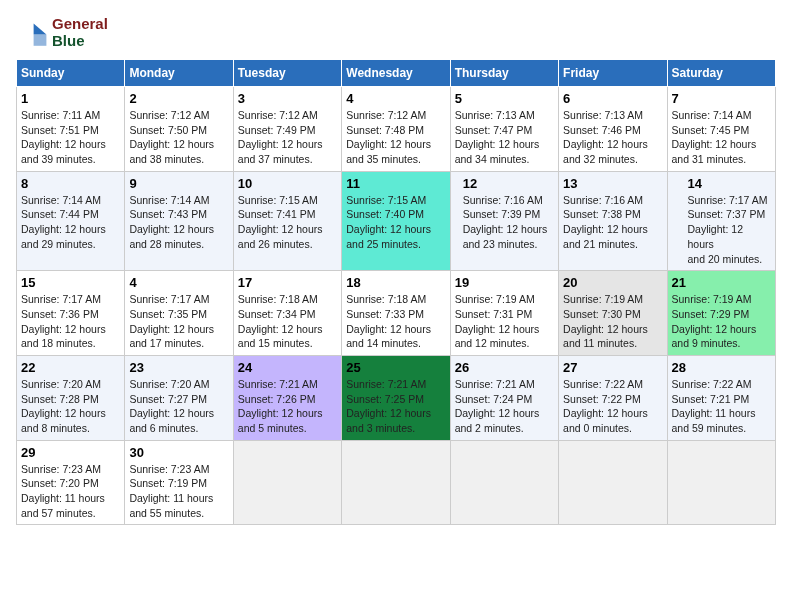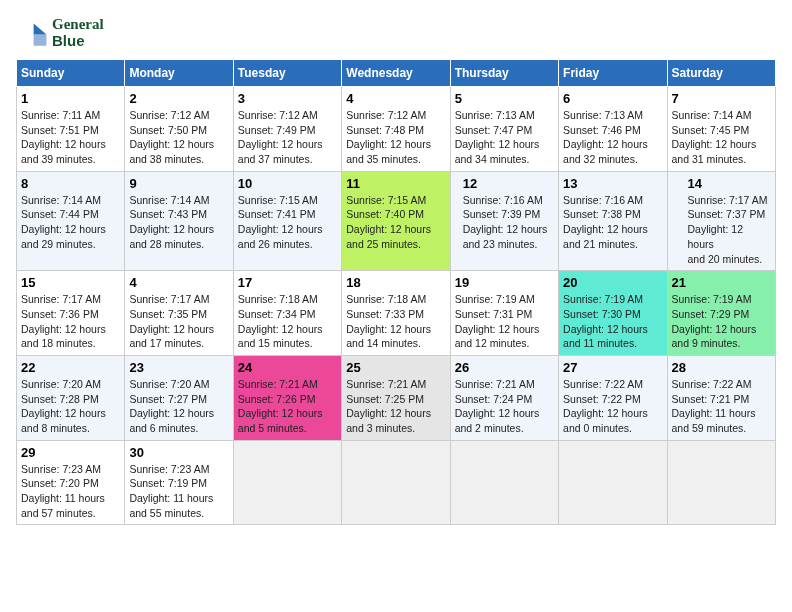--- a/index.html
+++ b/index.html
@@ -20,22 +20,21 @@
       display: flex;
       align-items: center;
       gap: 4px;
     }
     .logo-text {
       font-size: 15px;
       font-weight: bold;
       line-height: 1.1;
     }
     .logo-text span {
-      color: #14532d;
-      font-family: Liberation Serif, serif;
+      color: #7f1d1d;
     }
     .logo-icon {
       width: 32px;
       height: 32px;
     }
     .title-block {
       text-align: right;
     }
     .month-title {
       font-size: 36px;
@@ -185,21 +184,21 @@
 Daylight: 12 hours
 and 28 minutes.</div>
         </td>
         <td style="background: rgb(240, 244, 251);">
           <span class="day-num">10</span>
           <div class="day-info" style="white-space: pre-wrap;">Sunrise: 7:15 AM
 Sunset: 7:41 PM
 Daylight: 12 hours
 and 26 minutes.</div>
         </td>
-        <td style="background: #bef264;">
+        <td style="background: #5eead4;">
           <span class="day-num">11</span>
           <div class="day-info" style="white-space: pre-wrap;">Sunrise: 7:15 AM
 Sunset: 7:40 PM
 Daylight: 12 hours
 and 25 minutes.</div>
         </td>
         <td style="background: rgb(240, 244, 251); padding-left: 12px;">
           <span class="day-num">12</span>
           <div class="day-info" style="white-space: pre-wrap;">Sunrise: 7:16 AM
 Sunset: 7:39 PM
@@ -250,21 +249,21 @@
 Daylight: 12 hours
 and 14 minutes.</div>
         </td>
         <td style="background: rgb(255, 255, 255);">
           <span class="day-num">19</span>
           <div class="day-info" style="white-space: pre-wrap;">Sunrise: 7:19 AM
 Sunset: 7:31 PM
 Daylight: 12 hours
 and 12 minutes.</div>
         </td>
-        <td style="background: #5eead4;">
+        <td style="background: #e5e5e5;">
           <span class="day-num">20</span>
           <div class="day-info" style="white-space: pre-wrap;">Sunrise: 7:19 AM
 Sunset: 7:30 PM
 Daylight: 12 hours
 and 11 minutes.</div>
         </td>
         <td style="background: #86efac;">
           <span class="day-num">21</span>
           <div class="day-info" style="white-space: pre-wrap;">Sunrise: 7:19 AM
 Sunset: 7:29 PM
@@ -280,28 +279,28 @@
 Daylight: 12 hours
 and 8 minutes.</div>
         </td>
         <td style="background: rgb(240, 244, 251);">
           <span class="day-num">23</span>
           <div class="day-info" style="white-space: pre-wrap;">Sunrise: 7:20 AM
 Sunset: 7:27 PM
 Daylight: 12 hours
 and 6 minutes.</div>
         </td>
-        <td style="background: #ec4899;">
+        <td style="background: #c4b5fd;">
           <span class="day-num">24</span>
           <div class="day-info" style="white-space: pre-wrap;">Sunrise: 7:21 AM
 Sunset: 7:26 PM
 Daylight: 12 hours
 and 5 minutes.</div>
         </td>
-        <td style="background: #e5e5e5;">
+        <td style="background: #15803d;">
           <span class="day-num">25</span>
           <div class="day-info" style="white-space: pre-wrap;">Sunrise: 7:21 AM
 Sunset: 7:25 PM
 Daylight: 12 hours
 and 3 minutes.</div>
         </td>
         <td style="background: rgb(240, 244, 251);">
           <span class="day-num">26</span>
           <div class="day-info" style="white-space: pre-wrap;">Sunrise: 7:21 AM
 Sunset: 7:24 PM

